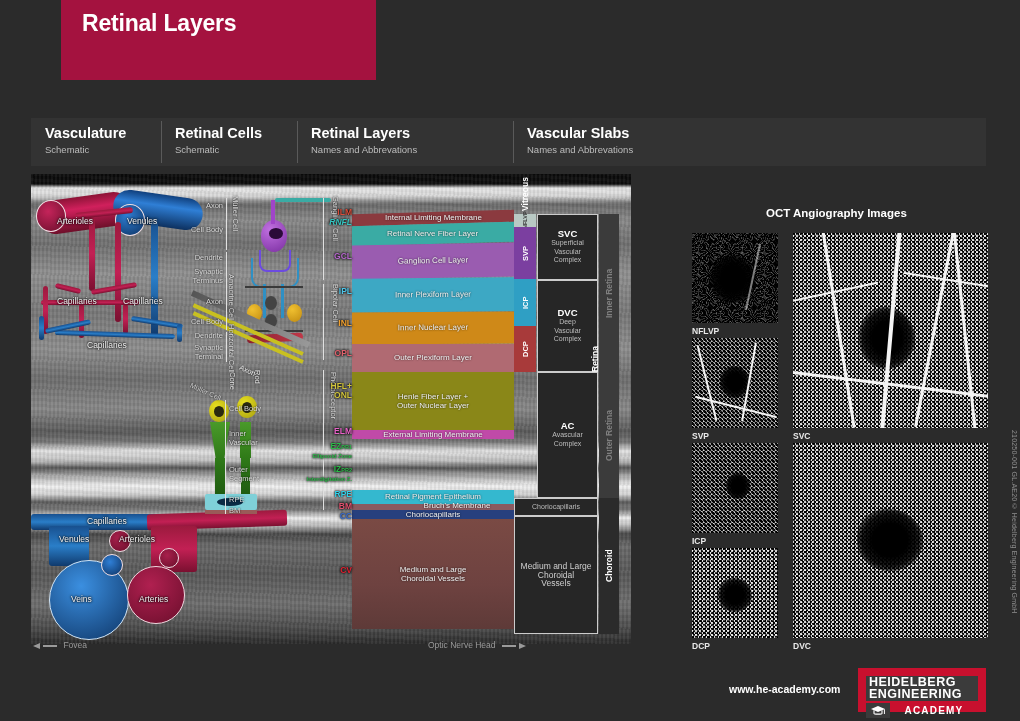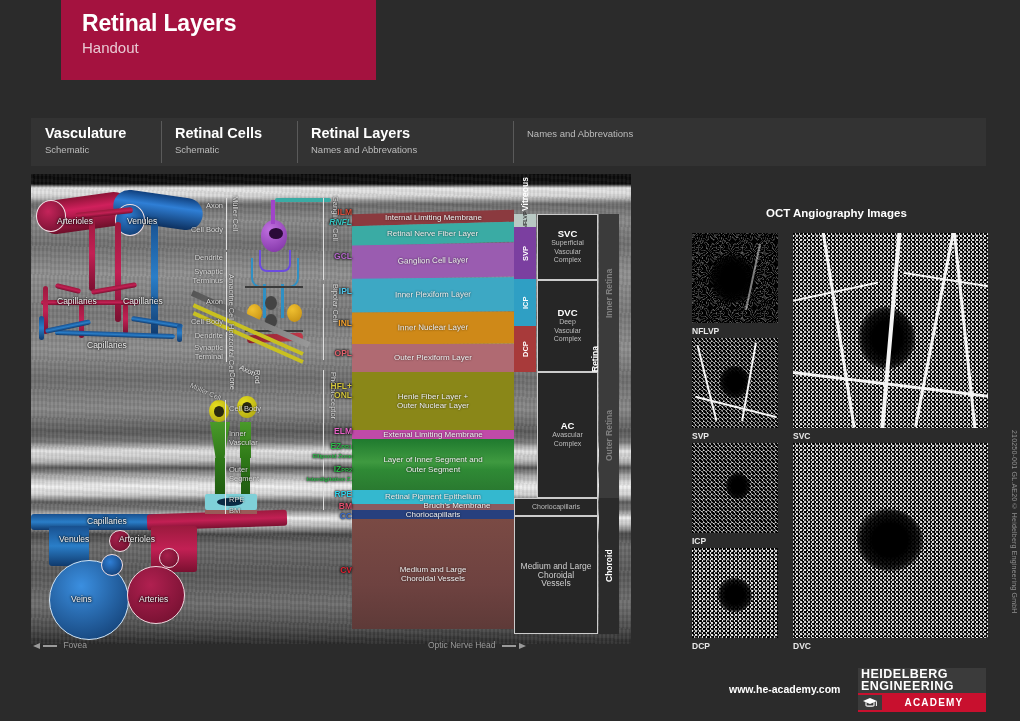--- a/index.html
+++ b/index.html
@@ -192,21 +192,21 @@
     writing-mode: vertical-rl;
     font-size: 7px; color: #8f8f8f; letter-spacing: .2px;
   }
 
   #website {
     position: absolute; left: 729px; top: 683px;
     font-size: 10.5px; font-weight: bold; color: #ffffff;
   }
   #logo {
     position: absolute; left: 858px; top: 668px; width: 128px; height: 44px;
-    background: #c8102e; padding: 0;
+    background: #c8102e; padding: 8px;
   }
   #logo-top {
     height: 25px; background: #3b3b3b; color: #ffffff;
     font-size: 12.5px; font-weight: bold; letter-spacing: .5px;
     display:flex; flex-direction: column; justify-content:center; padding-left: 3px;
     line-height: 11.5px;
   }
   #logo-bottom {
     height: 15px; margin-top: 2px; display: flex; align-items: center;
   }
@@ -214,37 +214,37 @@
   #logo-academy {
     flex: 1; color: #ffffff; font-size: 10px; font-weight: bold;
     letter-spacing: 1.2px; text-align:center;
   }
 </style>
 </head>
 <body>
 
 <div id="title-banner">
   <div id="title-main">Retinal Layers</div>
-  <div id="title-sub">Handout</div>
 </div>
 
 <div id="tabs">
   <div class="tab tab-w1">
     <div class="tab-title">Vasculature</div>
     <div class="tab-sub">Schematic</div>
   </div>
   <div class="tab tab-w2">
     <div class="tab-title">Retinal Cells</div>
     <div class="tab-sub">Schematic</div>
   </div>
   <div class="tab tab-w3">
     <div class="tab-title">Retinal Layers</div>
     <div class="tab-sub">Names and Abbrevations</div>
   </div>
   <div class="tab tab-w4">
+    <div class="tab-title">Vascular Slabs</div>
     <div class="tab-sub">Names and Abbrevations</div>
   </div>
 </div>
 
 <div id="oct-panel">
   <div id="oct-noise"></div>
 
   <div>
 
     <div class="tube tube-red" style="left:8px; top:22px; width:92px; height:34px; transform:rotate(-8deg);"></div>
@@ -398,24 +398,20 @@
   <div class="layer" style="top:198px;height:58px;background:#8a8718;white-space:pre-line;">
     <span style="white-space:pre-line;">Henle Fiber Layer +
 Outer Nuclear Layer</span>
   </div>
   <div class="layer" style="top:170px;height:28px;background:#b06a72;">
     <span>Outer Plexiform Layer</span>
   </div>
   <div class="layer" style="top:256px;height:9px;background:#c04aa8;">
     <span>External Limiting Membrane</span>
   </div>
-  <div class="layer" style="top:265px;height:51px;background:linear-gradient(180deg,#1f7a2e,#3f9a40 45%,#2f8a35 60%,#2a7a30);white-space:pre-line;">
-    <span style="white-space:pre-line;">Layer of Inner Segment and
-Outer Segment</span>
-  </div>
   <div class="layer" style="top:316px;height:14px;background:#34b8cf;">
     <span>Retinal Pigment Epithelium</span>
   </div>
   <div class="layer" style="top:330px;height:6px;background:#8a5a60;">
     <span style="position:relative;top:-1px;padding-left:48px;">Bruch's Membrane</span>
   </div>
   <div class="layer" style="top:336px;height:9px;background:#27407e;">
     <span>Choriocapillaris</span>
   </div>
   <div class="layer" style="top:345px;height:110px;background:linear-gradient(180deg,#7a4a44,#6e4240 60%,#5e3a38);white-space:pre-line;">

